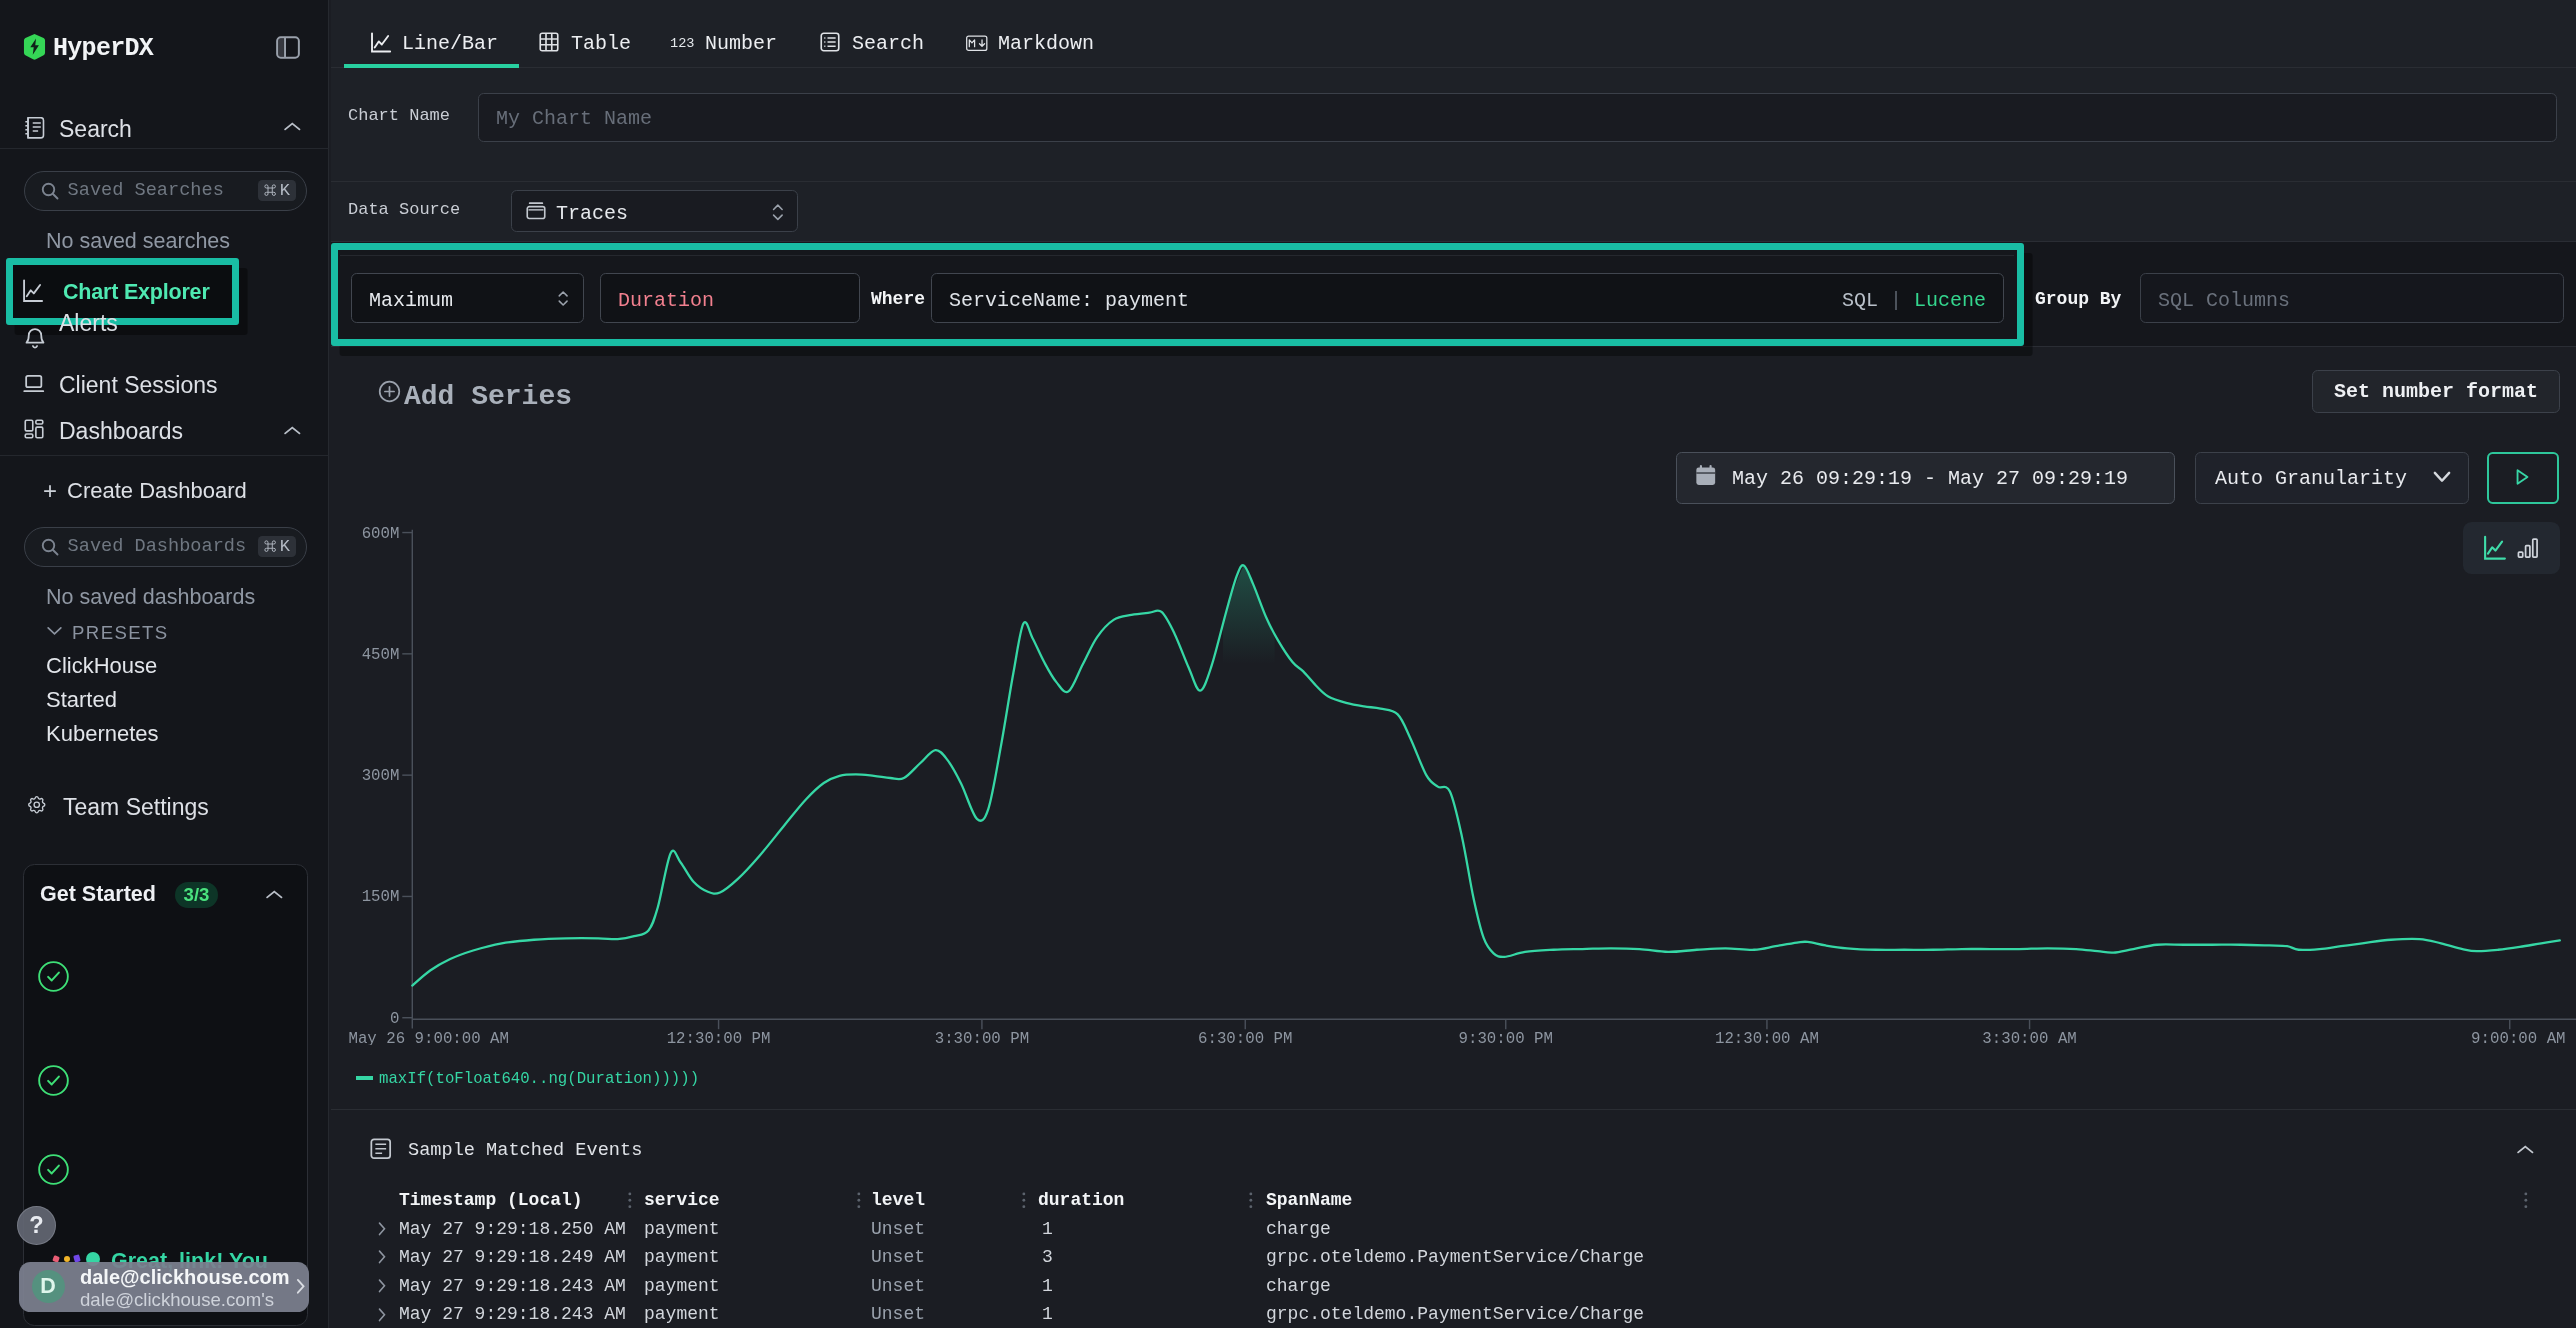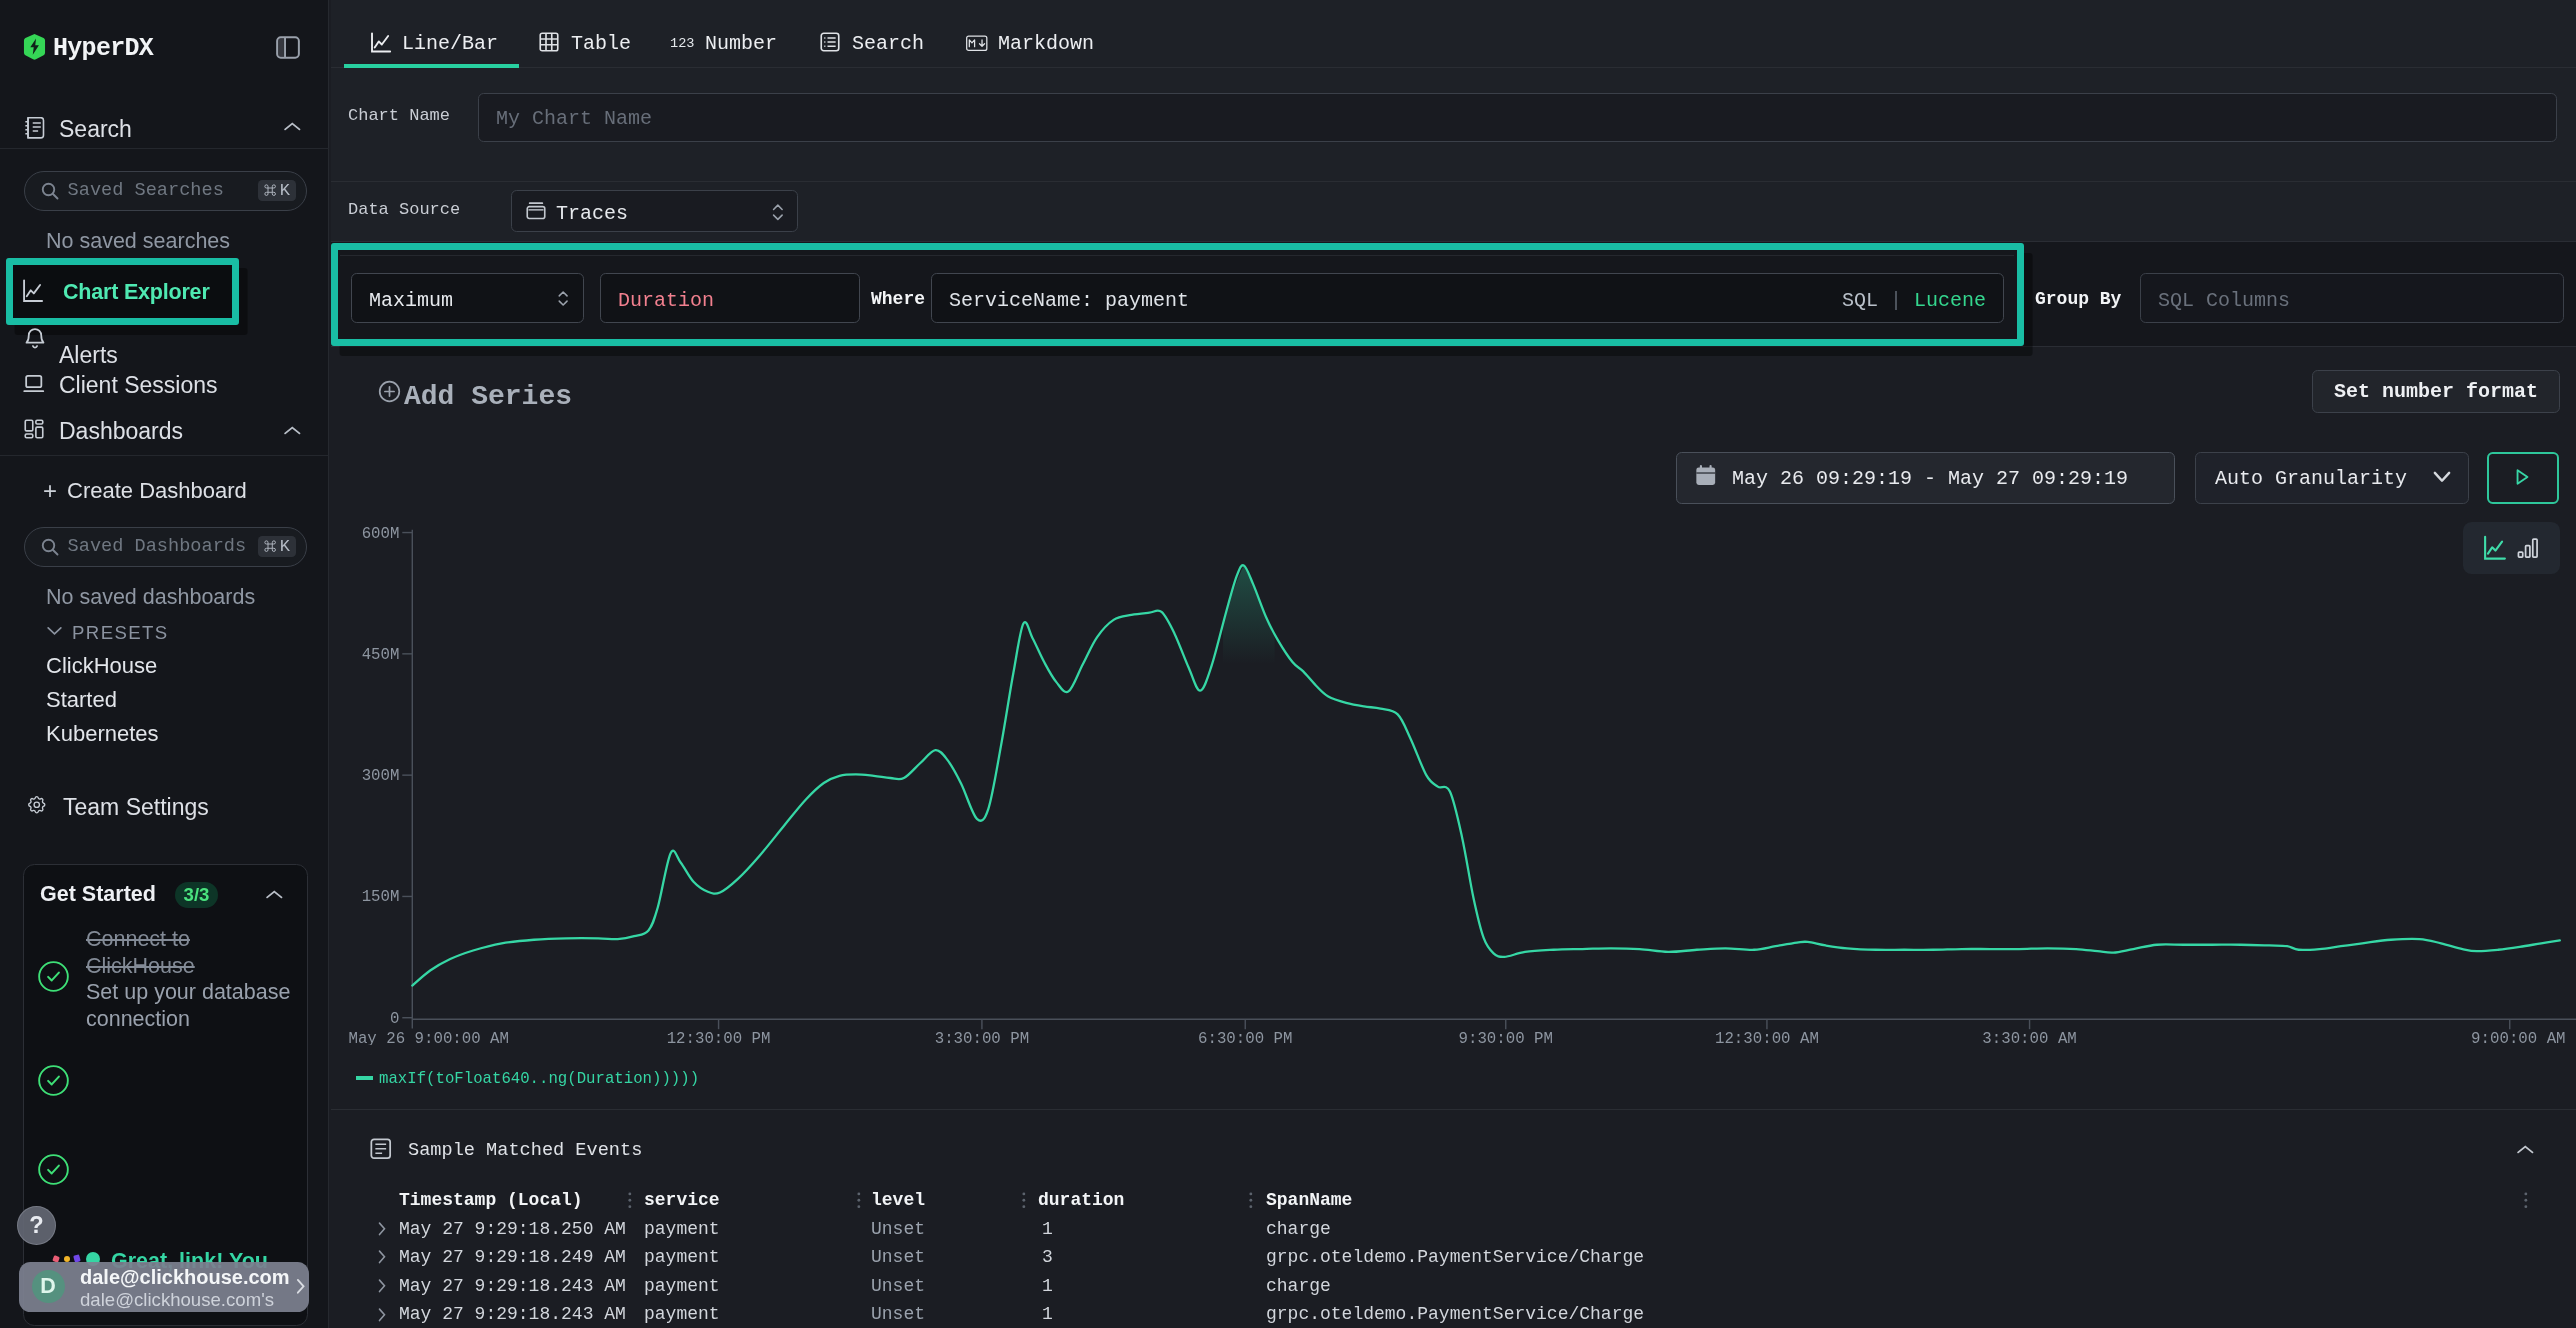--- a/index.html
+++ b/index.html
@@ -292,21 +292,21 @@
   <svg class="abs" style="left:22px;top:279px;z-index:6" width="21.5" height="24" viewBox="0 0 16 18">
     <path d="M1.5 1 L1.5 16.5 L15 16.5" fill="none" stroke="#c6ccd4" stroke-width="1.4" stroke-linecap="round"></path>
     <path d="M3.5 13 L6.5 8.5 L8.8 10.8 L13.5 4.5" fill="none" stroke="#c6ccd4" stroke-width="1.4" stroke-linejoin="round" stroke-linecap="round"></path>
   </svg>
   <div class="abs" style="left:63px;top:280px;font-size:21.5px;font-weight:bold;color:#4fe9b2;letter-spacing:-0.2px;z-index:6">Chart Explorer</div>
 
   <svg class="abs" style="left:25px;top:327px" width="20" height="23" viewBox="0 0 16 18">
     <path d="M8 1.5 a5 5 0 0 1 5 5 c0 3.8 1 5 1.8 5.8 H1.2 C2 11.5 3 10.3 3 6.5 a5 5 0 0 1 5-5z" fill="none" stroke="#c6ccd4" stroke-width="1.4" stroke-linejoin="round"></path>
     <path d="M6.3 15 a1.8 1.8 0 0 0 3.4 0" fill="none" stroke="#c6ccd4" stroke-width="1.4" stroke-linecap="round"></path>
   </svg>
-  <div class="sb-txt" style="left:59px;top:342px">Alerts</div>
+  <div class="sb-txt" style="left:59px;top:310px">Alerts</div>
 
   <svg class="abs" style="left:23px;top:374px" width="21.5" height="20" viewBox="0 0 17 15">
     <rect x="2.5" y="1" width="12" height="9" rx="1.4" fill="none" stroke="#c6ccd4" stroke-width="1.4"></rect>
     <path d="M1 13.2 h15" stroke="#c6ccd4" stroke-width="1.4" stroke-linecap="round"></path>
   </svg>
   <div class="sb-txt" style="left:59px;top:372px">Client Sessions</div>
 
   <svg class="abs" style="left:23.6px;top:419px" width="20" height="20" viewBox="0 0 16 16">
     <rect x="1" y="1" width="6" height="8.5" rx="1" fill="none" stroke="#c6ccd4" stroke-width="1.3"></rect>
     <rect x="1" y="12" width="6" height="3" rx="1" fill="none" stroke="#c6ccd4" stroke-width="1.3"></rect>
@@ -352,21 +352,20 @@
   <div class="abs" style="left:40px;top:882px;font-size:21.5px;font-weight:bold;color:#eef0f4">Get Started</div>
   <div class="abs" style="left:175px;top:882px;width:43px;height:26px;background:#0d3527;border-radius:13px;text-align:center;line-height:26px;font-size:18.6px;font-weight:bold;color:#4ae27e">3/3</div>
   <svg class="abs" style="left:265px;top:888px" width="18.6" height="13" viewBox="0 0 26 18">
       <path d="M3 13 L13 5 L23 13" fill="none" stroke="#b9bfc8" stroke-width="2.6" stroke-linecap="round"></path>
     </svg>
 
   <svg class="abs" style="left:37px;top:960px" width="33" height="33" viewBox="0 0 46 46">
       <circle cx="23" cy="23" r="20" fill="none" stroke="#3ee077" stroke-width="2.6"></circle>
       <path d="M15.5 23.5 L20.5 28.5 L30.5 17.5" fill="none" stroke="#3ee077" stroke-width="2.8" stroke-linecap="round" stroke-linejoin="round"></path>
     </svg>
-  <div class="abs" style="left:86px;top:926px;width:218px;font-size:21.5px;line-height:26.5px;color:#99a1ad;white-space:normal"><s style="color:#838b97">Connect to ClickHouse</s><br>Set up your database connection</div>
 
   <svg class="abs" style="left:37px;top:1064px" width="33" height="33" viewBox="0 0 46 46">
       <circle cx="23" cy="23" r="20" fill="none" stroke="#3ee077" stroke-width="2.6"></circle>
       <path d="M15.5 23.5 L20.5 28.5 L30.5 17.5" fill="none" stroke="#3ee077" stroke-width="2.8" stroke-linecap="round" stroke-linejoin="round"></path>
     </svg>
 
   <svg class="abs" style="left:37px;top:1153px" width="33" height="33" viewBox="0 0 46 46">
       <circle cx="23" cy="23" r="20" fill="none" stroke="#3ee077" stroke-width="2.6"></circle>
       <path d="M15.5 23.5 L20.5 28.5 L30.5 17.5" fill="none" stroke="#3ee077" stroke-width="2.8" stroke-linecap="round" stroke-linejoin="round"></path>
     </svg>

